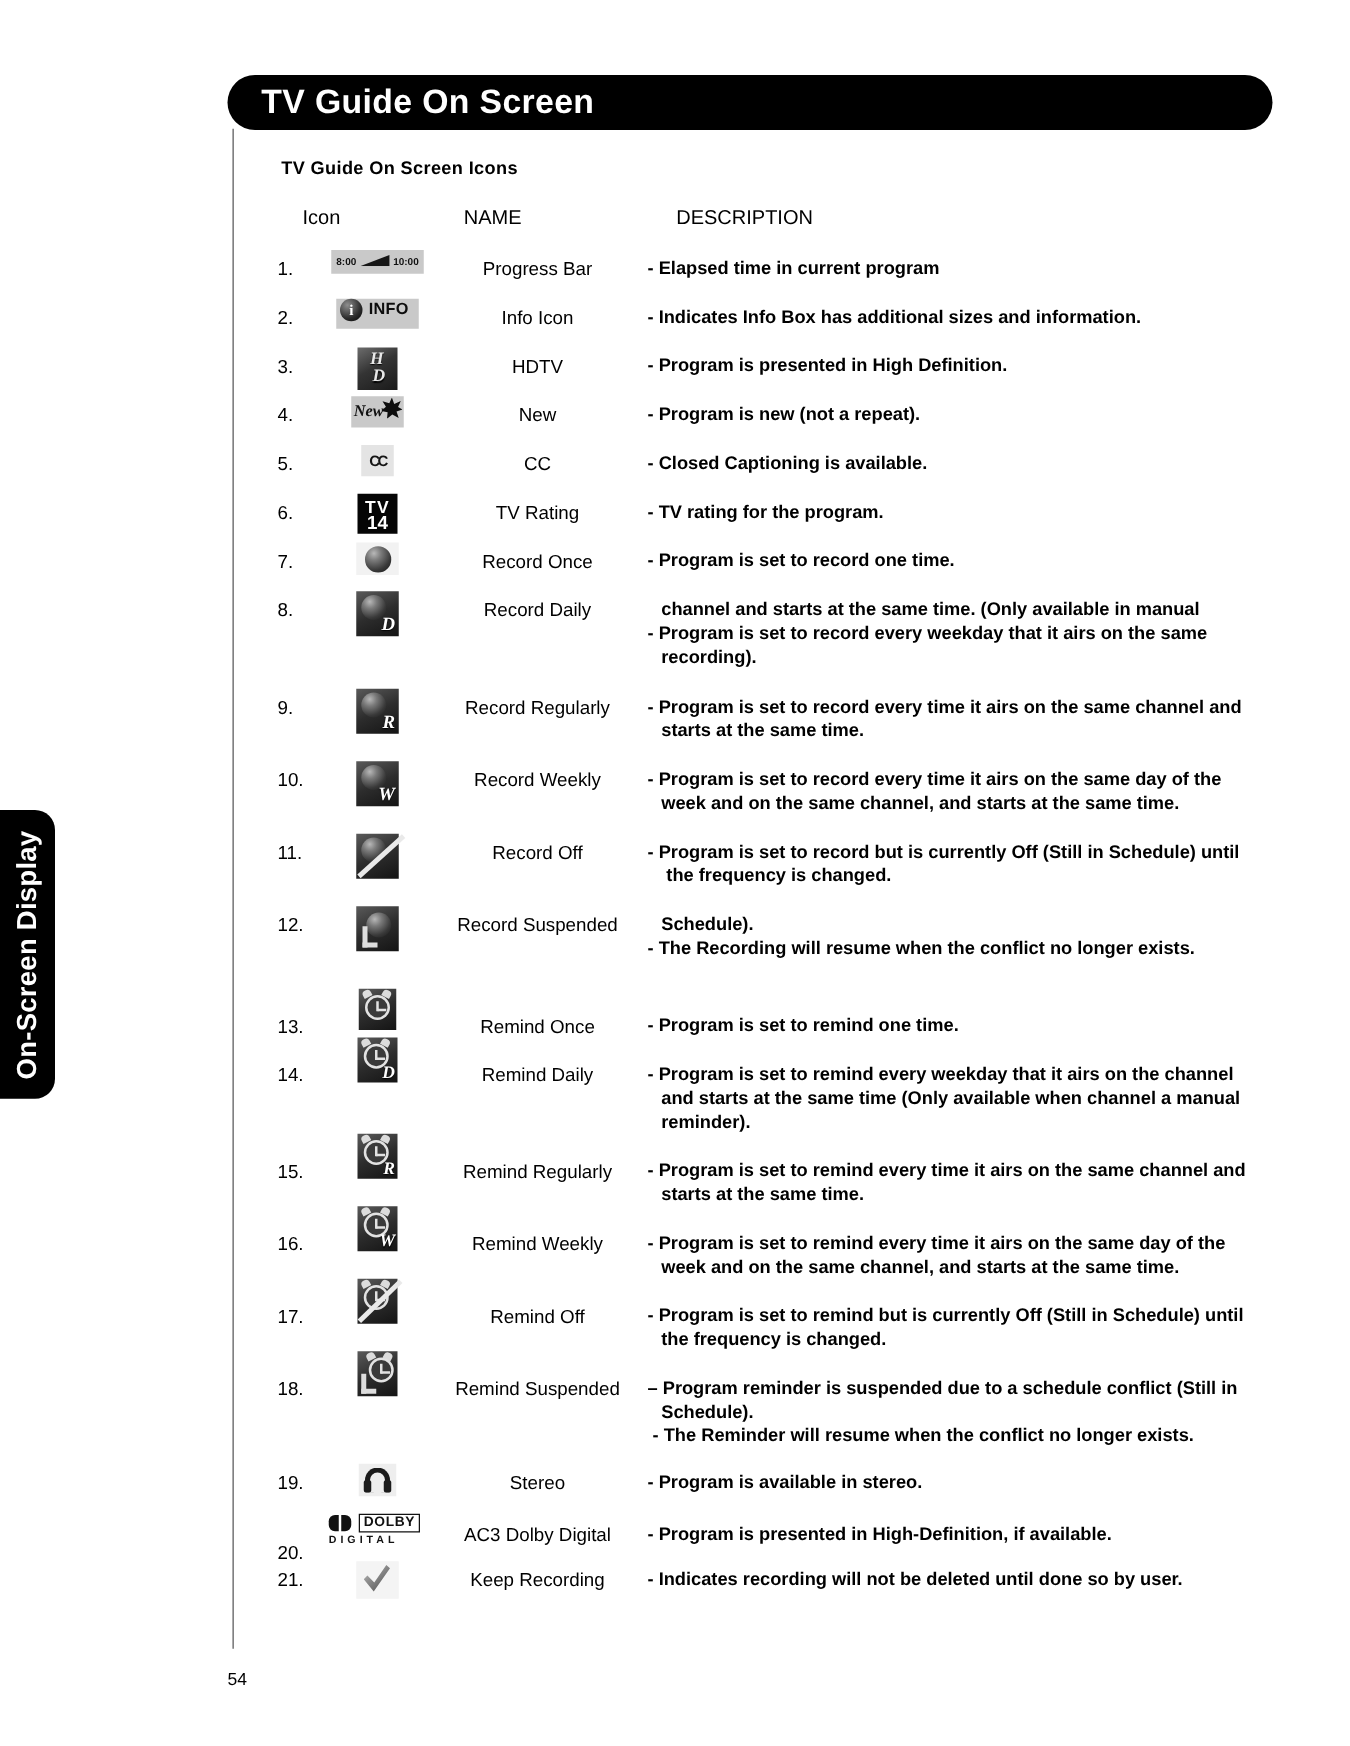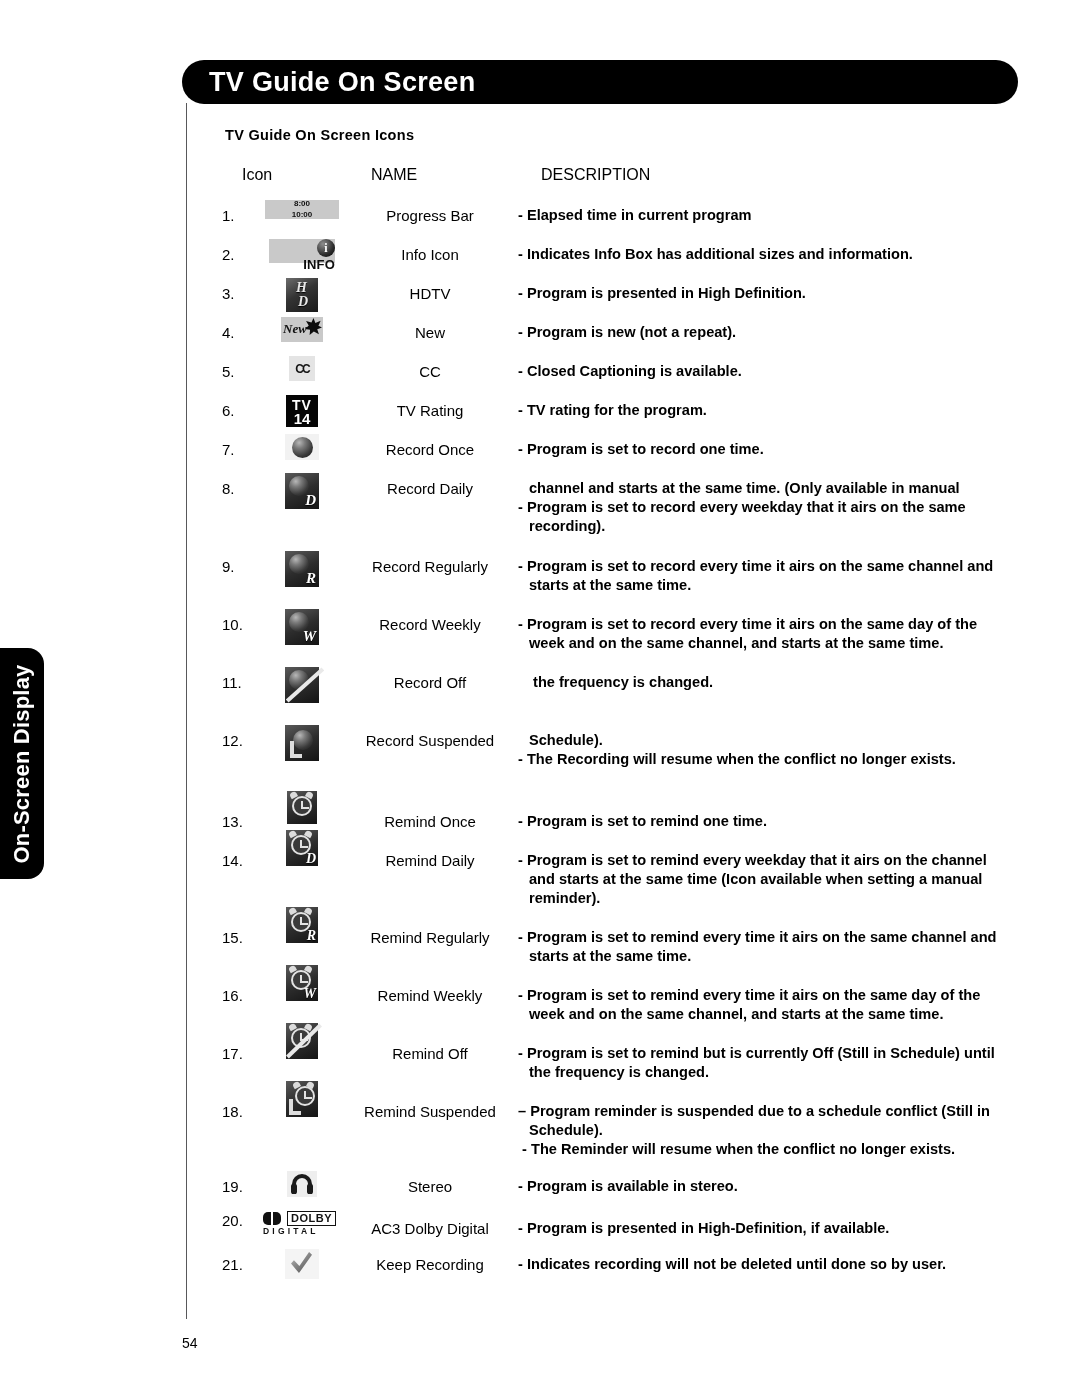--- a/index.html
+++ b/index.html
@@ -128,21 +128,21 @@
     position: absolute;
     left: 518px;
     width: 500px;
     font-size: 14.6px;
     line-height: 19.2px;
   }
   .row-desc .dline { display: block; white-space: pre-wrap; font-weight: bold; }
   .row-desc .dline.ind { padding-left: 11px; }
 
   
-  .ic { display: block; flex-direction: column; }
+  .ic { display: block; }
 
   
   .ic-progress {
     width: 74px;
     height: 19px;
     background: #c9c9c9;
     display: flex;
     align-items: center;
     justify-content: space-between;
     padding: 0 4px;
@@ -168,21 +168,21 @@
     background: #161616;
     clip-path: polygon(0% 100%, 100% 0%, 100% 100%);
   }
 
   
   .ic-info {
     width: 66px;
     height: 24px;
     background: #c9c9c9;
     display: flex;
-    align-items: flex-end;
+    align-items: flex-start;
     padding-left: 3px;
     box-sizing: border-box;
   }
   .ic-info .dot {
     width: 18px; height: 18px;
     border-radius: 50%;
     background: radial-gradient(circle at 33% 28%, #8e8e8e 0%, #2c2c2c 60%, #000 100%);
     position: relative;
     flex: 0 0 auto;
   }
@@ -643,20 +643,21 @@
     <div class="row" style="position: absolute; top: 471px; left: 0px; height: 1px;">
       <div class="row-num" style="top: 7px;">11.</div>
       <div class="row-icon" style="top: 0px;">
         <div class="ic ic-rec-box">
           <span class="ball"></span>
           <span class="slash"></span>
         </div>
       </div>
       <div class="row-name" style="top: 6px;">Record Off</div>
       <div class="row-desc" style="top: 6px;">
+        <span class="dline">- Program is set to record but is currently Off (Still in Schedule) until</span>
         <span class="dline ind"> the frequency is changed.</span>
       </div>
     </div>
     <div class="row" style="position: absolute; top: 529px; left: 0px; height: 1px;">
       <div class="row-num" style="top: 7px;">12.</div>
       <div class="row-icon" style="top: 0px;">
         <div class="ic ic-rec-box">
           <span class="ball" style="left:8px;top:5px;"></span>
           <span class="hook"></span>
         </div>
@@ -687,21 +688,21 @@
         <div class="ic ic-alarm-box">
           <span class="bell-l"></span>
           <span class="bell-r"></span>
           <span class="clock"></span>
           <span class="sub">D</span>
         </div>
       </div>
       <div class="row-name" style="top: 9px;">Remind Daily</div>
       <div class="row-desc" style="top: 9px;">
         <span class="dline">- Program is set to remind every weekday that it airs on the channel</span>
-        <span class="dline ind">and starts at the same time (Icon available when setting a manual</span>
+        <span class="dline ind">and starts at the same time (Only available when channel a manual</span>
         <span class="dline ind">reminder).</span>
       </div>
     </div>
     <div class="row" style="position: absolute; top: 723px; left: 0px; height: 1px;">
       <div class="row-num" style="top: 10px;">15.</div>
       <div class="row-icon" style="top: -12px;">
         <div class="ic ic-alarm-box">
           <span class="bell-l"></span>
           <span class="bell-r"></span>
           <span class="clock"></span>
@@ -771,21 +772,21 @@
           <span class="cup-l"></span>
           <span class="cup-r"></span>
         </div>
       </div>
       <div class="row-name" style="top: 6px;">Stereo</div>
       <div class="row-desc" style="top: 6px;">
         <span class="dline">- Program is available in stereo.</span>
       </div>
     </div>
     <div class="row" style="position: absolute; top: 1014px; left: 0px; height: 1px;">
-      <div class="row-num" style="top: 2px;">20.</div>
+      <div class="row-num" style="top: 24px;">20.</div>
       <div class="row-icon" style="top: 2px;">
         <div class="ic ic-dolby">
           <span class="dd">
             <span class="l"></span>
             <span class="r"></span>
           </span>
           <span class="word">DOLBY</span>
           <span class="word2">DIGITAL</span>
         </div>
       </div>

